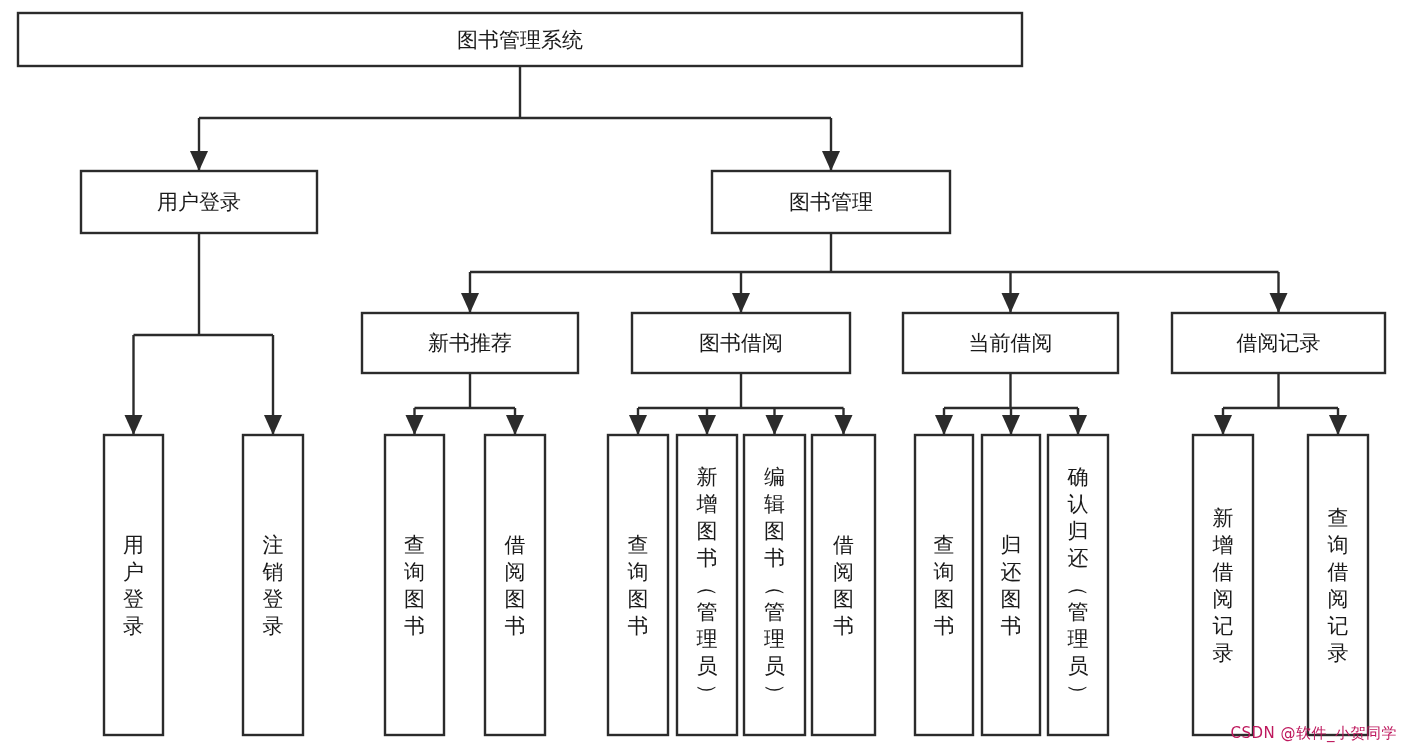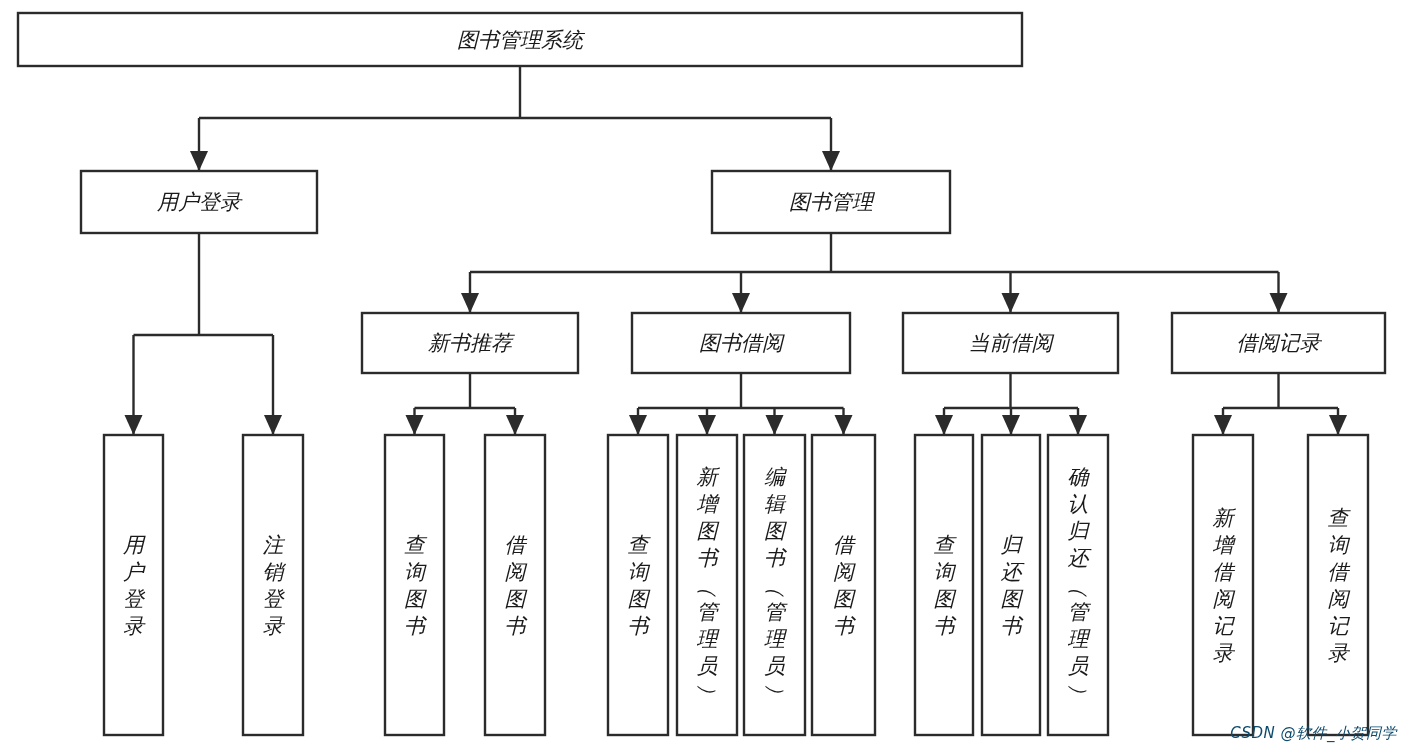--- a/index.html
+++ b/index.html
@@ -10,21 +10,20 @@
   body {
     width: 1405px;
     height: 747px;
     font-family: "DejaVu Sans", "Liberation Sans", sans-serif;
     overflow: hidden;
   }
   #diagram-root {
     position: relative;
     width: 1405px;
     height: 747px;
-    font-style: italic;
   }
   svg#flow-svg {
     position: absolute;
     top: 0;
     left: 0;
     width: 1405px;
     height: 747px;
     display: block;
   }
   .node-box {
@@ -51,21 +50,21 @@
   }
   .arrow-head {
     fill: #2b2b2b;
     stroke: none;
   }
   .watermark {
     position: absolute;
     right: 8px;
     bottom: 4px;
     font-size: 15px;
-    color: #0c4a6e;
+    color: #be185d;
     font-family: "DejaVu Sans", "Liberation Sans", sans-serif;
     white-space: nowrap;
     letter-spacing: 0.5px;
   }
 </style>
 </head>
 <body>
 
 <div id="diagram-root">
   <svg id="flow-svg" viewBox="0 0 1405 747" xmlns="http://www.w3.org/2000/svg">

